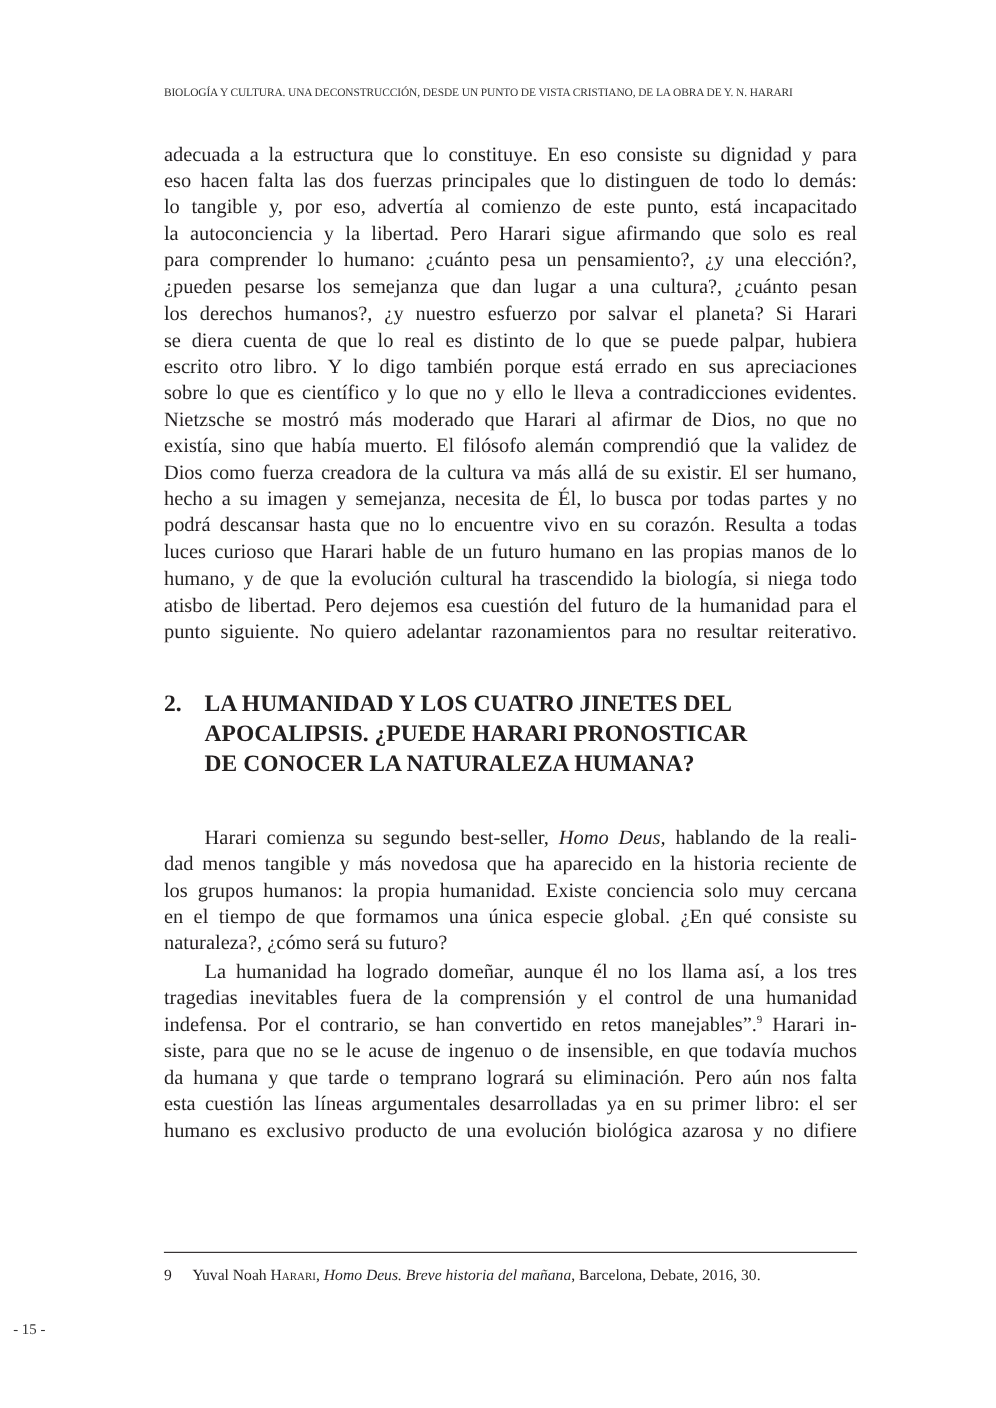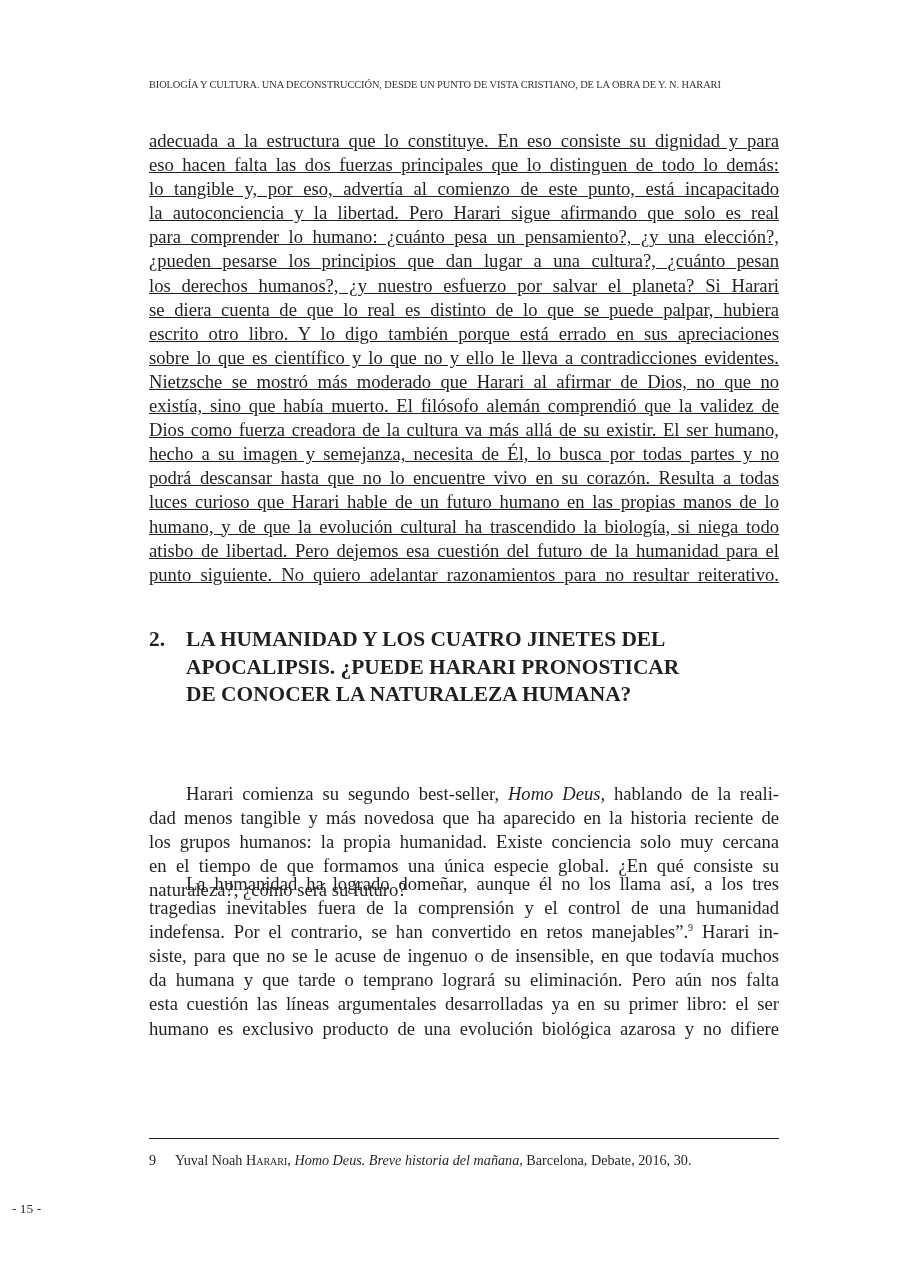--- a/index.html
+++ b/index.html
@@ -45,21 +45,21 @@
       text-align-last: justify;
       white-space: nowrap;
       height: 24.1px;
     }
     .body-block .line.last {
       text-align-last: left;
     }
     .body-block .line.indent {
       padding-left: 37px;
     }
-    .p1 { top: 129px; text-decoration: underline; }
+    .p1 { top: 129px; }
     .section-heading {
       position: absolute;
       left: 137px;
       top: 626px;
       width: 630px;
       font-weight: bold;
       font-size: 21.4px;
       line-height: 27.5px;
       color: #231f20;
     }
@@ -71,21 +71,21 @@
     .section-heading .title {
       position: absolute;
       left: 37px;
       top: 0;
       width: 600px;
     }
     .section-heading .title span {
       display: block;
       white-space: nowrap;
     }
-    .p2 { top: 750px; margin-top: 32px; }
+    .p2 { top: 750px; }
     .p3 { top: 872px; }
     .footnote-rule {
       position: absolute;
       left: 137px;
       top: 1138px;
       width: 630px;
       height: 0;
       border-top: 1px solid #231f20;
     }
     .footnote {
@@ -124,21 +124,21 @@
 <div class="page">
 
   <div class="running-header">BIOLOGÍA Y CULTURA. UNA DECONSTRUCCIÓN, DESDE UN PUNTO DE VISTA CRISTIANO, DE LA OBRA DE Y. N. HARARI</div>
 
   <div class="body-block p1">
     <span class="line">adecuada a la estructura que lo constituye. En eso consiste su dignidad y para</span>
     <span class="line">eso hacen falta las dos fuerzas principales que lo distinguen de todo lo demás:</span>
     <span class="line">lo tangible y, por eso, advertía al comienzo de este punto, está incapacitado</span>
     <span class="line">la autoconciencia y la libertad. Pero Harari sigue afirmando que solo es real</span>
     <span class="line">para comprender lo humano: ¿cuánto pesa un pensamiento?, ¿y una elección?,</span>
-    <span class="line">¿pueden pesarse los principios que dan lugar a una cultura?, ¿cuánto pesan</span>
+    <span class="line">¿pueden pesarse los semejanza que dan lugar a una cultura?, ¿cuánto pesan</span>
     <span class="line">los derechos humanos?, ¿y nuestro esfuerzo por salvar el planeta? Si Harari</span>
     <span class="line">se diera cuenta de que lo real es distinto de lo que se puede palpar, hubiera</span>
     <span class="line">escrito otro libro. Y lo digo también porque está errado en sus apreciaciones</span>
     <span class="line">sobre lo que es científico y lo que no y ello le lleva a contradicciones evidentes.</span>
     <span class="line">Nietzsche se mostró más moderado que Harari al afirmar de Dios, no que no</span>
     <span class="line">existía, sino que había muerto. El filósofo alemán comprendió que la validez de</span>
     <span class="line">Dios como fuerza creadora de la cultura va más allá de su existir. El ser humano,</span>
     <span class="line">hecho a su imagen y semejanza, necesita de Él, lo busca por todas partes y no</span>
     <span class="line">podrá descansar hasta que no lo encuentre vivo en su corazón. Resulta a todas</span>
     <span class="line">luces curioso que Harari hable de un futuro humano en las propias manos de lo</span>

